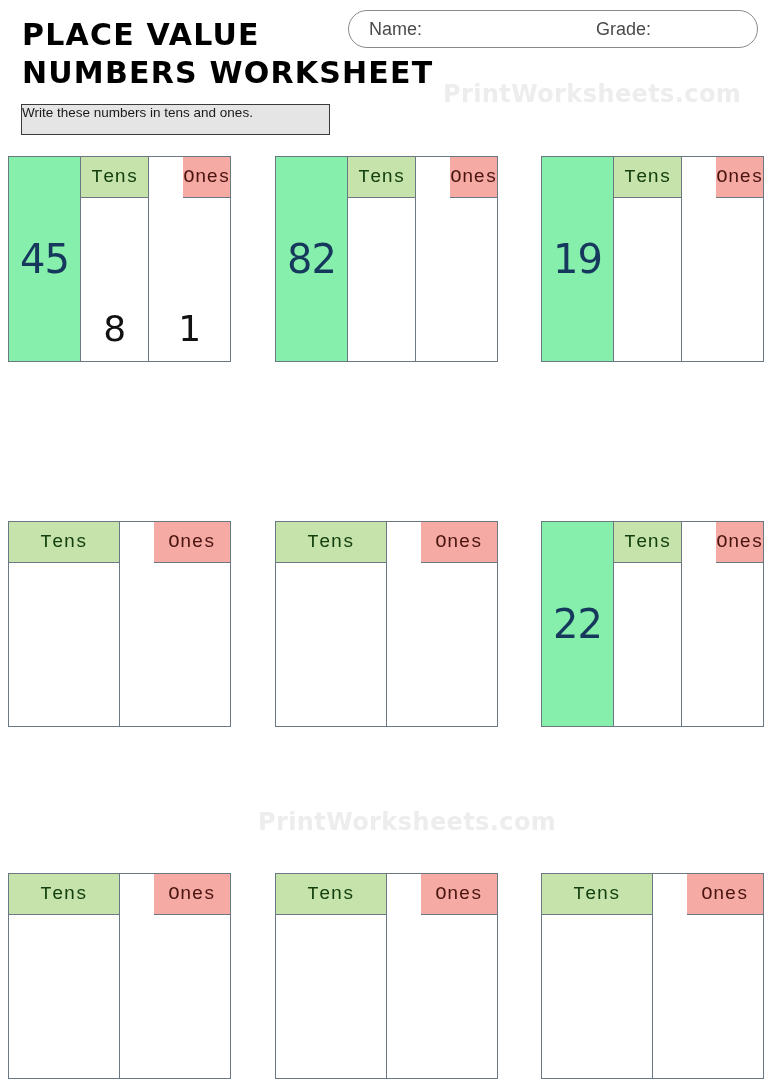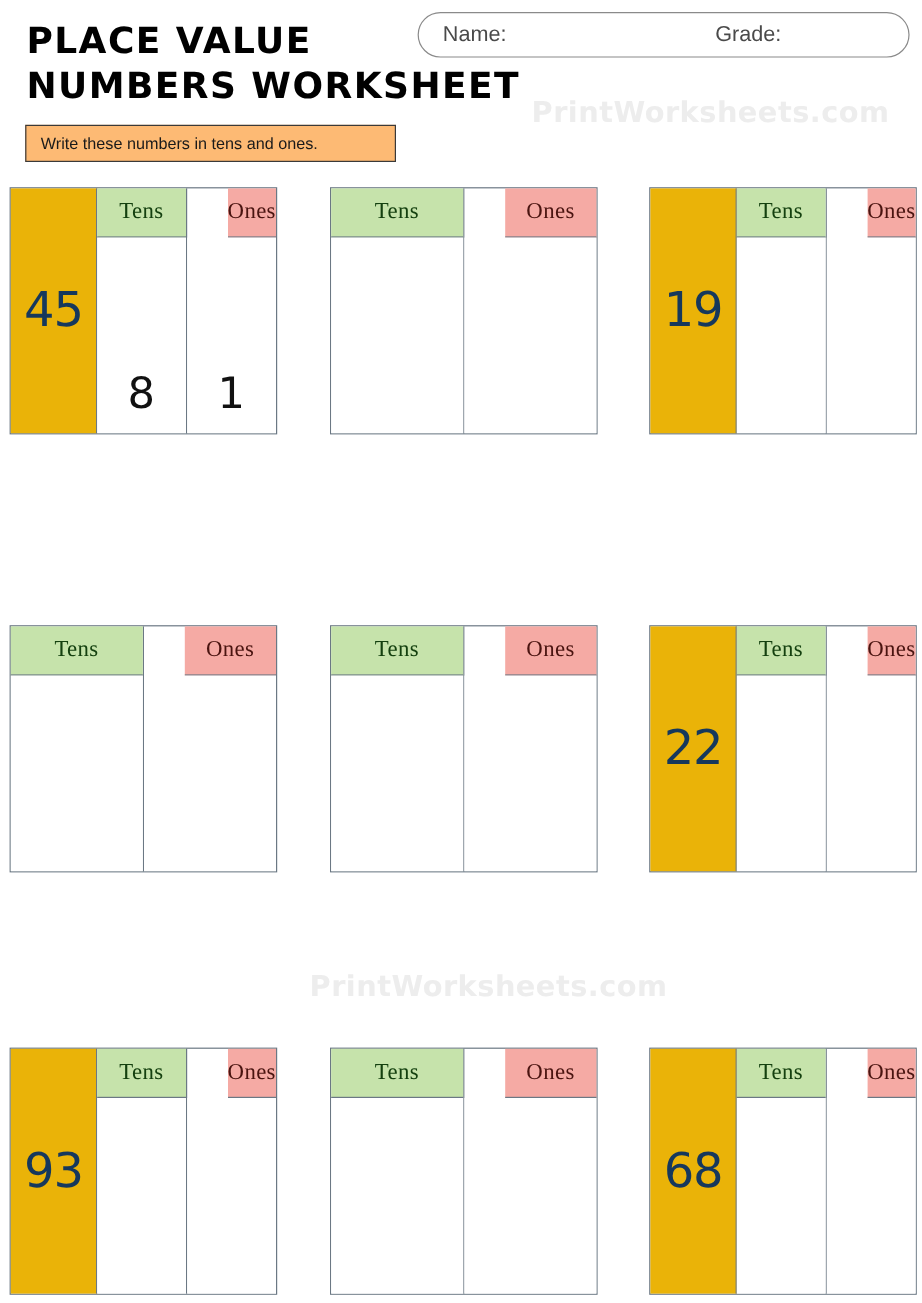--- a/index.html
+++ b/index.html
@@ -63,24 +63,24 @@
   .namegrade-pill .field-grade { left: 247px; }
 
   .instruction-box {
     position: absolute;
     left: 21px;
     top: 104px;
     width: 309px;
     height: 31px;
     box-sizing: border-box;
     border: 1.3px solid #3a3a3a;
-    background: #fdba74;
-    display: flex;
-    align-items: center;
-    padding-left: 12px;
+    background: #e5e5e5;
+    display: flex;
+    align-items: flex-start;
+    padding-left: 0;
   }
   .instruction-box .instruction-text {
     font-size: 13.5px;
     color: #1a1a1a;
     white-space: nowrap;
   }
 
   
   .watermark {
     position: absolute;
@@ -133,21 +133,21 @@
     background: #ffffff;
     display: flex;
   }
   .card-col-1 { left: 8px; }
   .card-col-2 { left: 275px; }
   .card-col-3 { left: 541px; }
 
   .pv-number-panel {
     width: 72px;
     flex: 0 0 72px;
-    background: #eab308;
+    background: #86efac;
     border-right: 1.6px solid #6b7884;
     display: flex;
     align-items: center;
     justify-content: center;
     box-sizing: border-box;
   }
   .pv-number {
     font-family: "DejaVu Sans", sans-serif;
     font-size: 40px;
     font-weight: 400;
@@ -171,21 +171,21 @@
   }
 
   .pv-head {
     height: 41px;
     flex: 0 0 41px;
     display: flex;
     align-items: center;
     justify-content: center;
     box-sizing: border-box;
     border-bottom: 1.6px solid #6b7884;
-    font-family: Liberation Serif, serif;
+    font-family: Liberation Mono, monospace;
     font-size: 19px;
     font-weight: 400;
     letter-spacing: 0.3px;
   }
   .pv-head.tens-head {
     background: #c6e3ab;
     color: #14400f;
   }
   .pv-head.ones-head {
     background: #f5aaa4;
@@ -245,20 +245,23 @@
           <div class="pv-answer">8</div>
         </div>
         <div class="pv-col ones">
           <div class="pv-head ones-head">Ones</div>
           <div class="pv-answer">1</div>
         </div>
       </div>
     </div>
 
     <div class="pv-card card-col-2">
+      <div class="pv-number-panel">
+        <span class="pv-number">82</span>
+      </div>
       <div class="pv-columns">
         <div class="pv-col tens">
           <div class="pv-head tens-head">Tens</div>
           <div class="pv-answer"></div>
         </div>
         <div class="pv-col ones">
           <div class="pv-head ones-head">Ones</div>
           <div class="pv-answer"></div>
         </div>
       </div>
@@ -324,23 +327,20 @@
           <div class="pv-answer"></div>
         </div>
       </div>
     </div>
 
   </div>
 
   <div class="card-row row-3">
 
     <div class="pv-card card-col-1">
-      <div class="pv-number-panel">
-        <span class="pv-number">93</span>
-      </div>
       <div class="pv-columns">
         <div class="pv-col tens">
           <div class="pv-head tens-head">Tens</div>
           <div class="pv-answer"></div>
         </div>
         <div class="pv-col ones">
           <div class="pv-head ones-head">Ones</div>
           <div class="pv-answer"></div>
         </div>
       </div>
@@ -353,23 +353,20 @@
           <div class="pv-answer"></div>
         </div>
         <div class="pv-col ones">
           <div class="pv-head ones-head">Ones</div>
           <div class="pv-answer"></div>
         </div>
       </div>
     </div>
 
     <div class="pv-card card-col-3">
-      <div class="pv-number-panel">
-        <span class="pv-number">68</span>
-      </div>
       <div class="pv-columns">
         <div class="pv-col tens">
           <div class="pv-head tens-head">Tens</div>
           <div class="pv-answer"></div>
         </div>
         <div class="pv-col ones">
           <div class="pv-head ones-head">Ones</div>
           <div class="pv-answer"></div>
         </div>
       </div>

